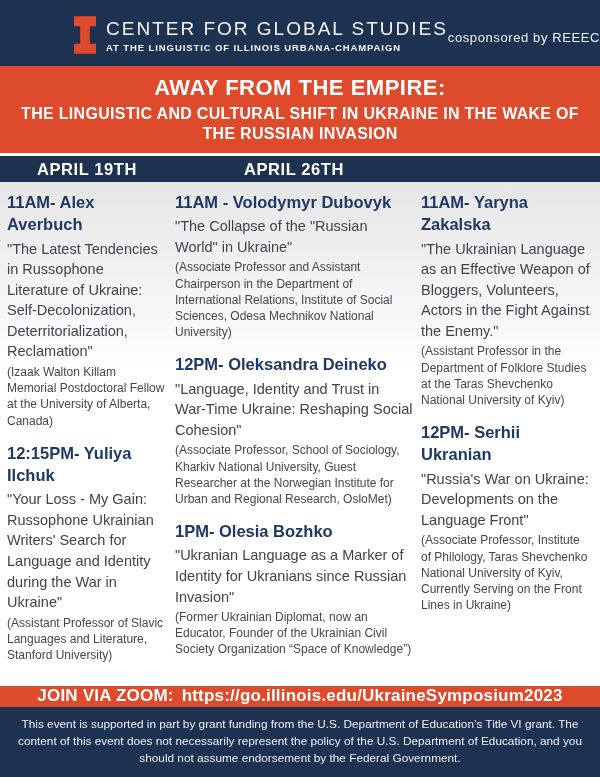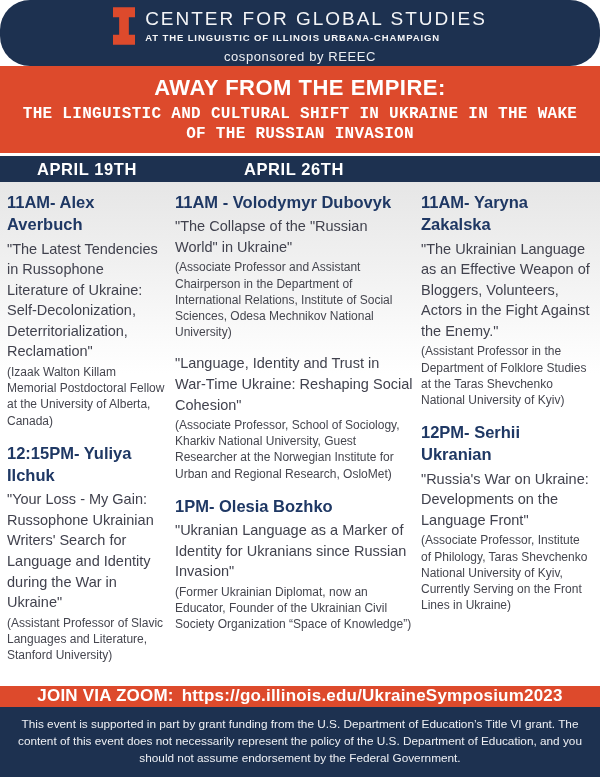--- a/index.html
+++ b/index.html
@@ -5,37 +5,37 @@
   html,body{margin:0;padding:0;background:#888;}
   .poster{
     width:600px;height:777px;margin:0 auto;
     display:flex;flex-direction:column;
     font-family:"Liberation Sans","DejaVu Sans",sans-serif;
     background:#fff;overflow:hidden;position:relative;
   }
   
   .top-bar{
     background:#1d3150;color:#fff;height:66px;flex:0 0 auto;
-    display:flex;flex-direction:column;align-items:center;justify-content:center;
-    padding-top:4px;box-sizing:border-box;border-radius:30px;
+    display:flex;flex-direction:row;align-items:center;justify-content:flex-end;
+    padding-top:4px;box-sizing:border-box;
   }
   .brand-row{display:flex;align-items:center;gap:10px;}
   .logo-i{width:22px;height:38px;display:block;}
   .brand-text{display:flex;flex-direction:column;}
   .org-name{font-size:19px;letter-spacing:2px;color:#f4f5f7;font-weight:400;}
   .org-sub{font-size:9.5px;font-weight:bold;letter-spacing:0.9px;color:#f4f5f7;margin-top:2px;}
   .cosponsor{font-size:13px;letter-spacing:0.6px;color:#eef0f4;margin-top:4px;}
   
   .title-banner{
     background:#dd4a2c;color:#fff;text-align:center;flex:0 0 auto;
     height:87px;display:flex;flex-direction:column;justify-content:center;
     padding:0 12px;box-sizing:border-box;
   }
   .banner-title{font-size:22px;font-weight:bold;letter-spacing:0.5px;line-height:1.2;}
-  .banner-subtitle{font-size:16px;font-weight:bold;letter-spacing:0.3px;line-height:1.25;margin-top:3px;font-family:Liberation Mono, monospace;}
+  .banner-subtitle{font-size:16px;font-weight:bold;letter-spacing:0.3px;line-height:1.25;margin-top:3px;}
   .white-gap{height:3px;background:#fff;flex:0 0 auto;}
   
   .grid3{
     display:grid;
     grid-template-columns:160px 238px 172px;
     column-gap:8px;
     padding:0 7px;
   }
   .date-bar{
     background:#1d3150;color:#fff;height:26px;flex:0 0 auto;
@@ -115,20 +115,21 @@
       </div>
     </div>
 
     <div class="col">
       <div class="session">
         <h3 class="speaker">11AM - Volodymyr Dubovyk</h3>
         <p class="talk-title">"The Collapse of the "Russian World" in Ukraine"</p>
         <p class="affiliation">(Associate Professor and Assistant Chairperson in the Department of International Relations, Institute of Social Sciences, Odesa Mechnikov National University)</p>
       </div>
       <div class="session">
+        <h3 class="speaker">12PM- Oleksandra Deineko</h3>
         <p class="talk-title">"Language, Identity and Trust in War-Time Ukraine: Reshaping Social Cohesion"</p>
         <p class="affiliation">(Associate Professor, School of Sociology, Kharkiv National University, Guest Researcher at the Norwegian Institute for Urban and Regional Research, OsloMet)</p>
       </div>
       <div class="session">
         <h3 class="speaker">1PM- Olesia Bozhko</h3>
         <p class="talk-title">"Ukranian Language as a Marker of Identity for Ukranians since Russian Invasion"</p>
         <p class="affiliation">(Former Ukrainian Diplomat, now an Educator, Founder of the Ukrainian Civil Society Organization “Space of Knowledge”)</p>
       </div>
     </div>
 

